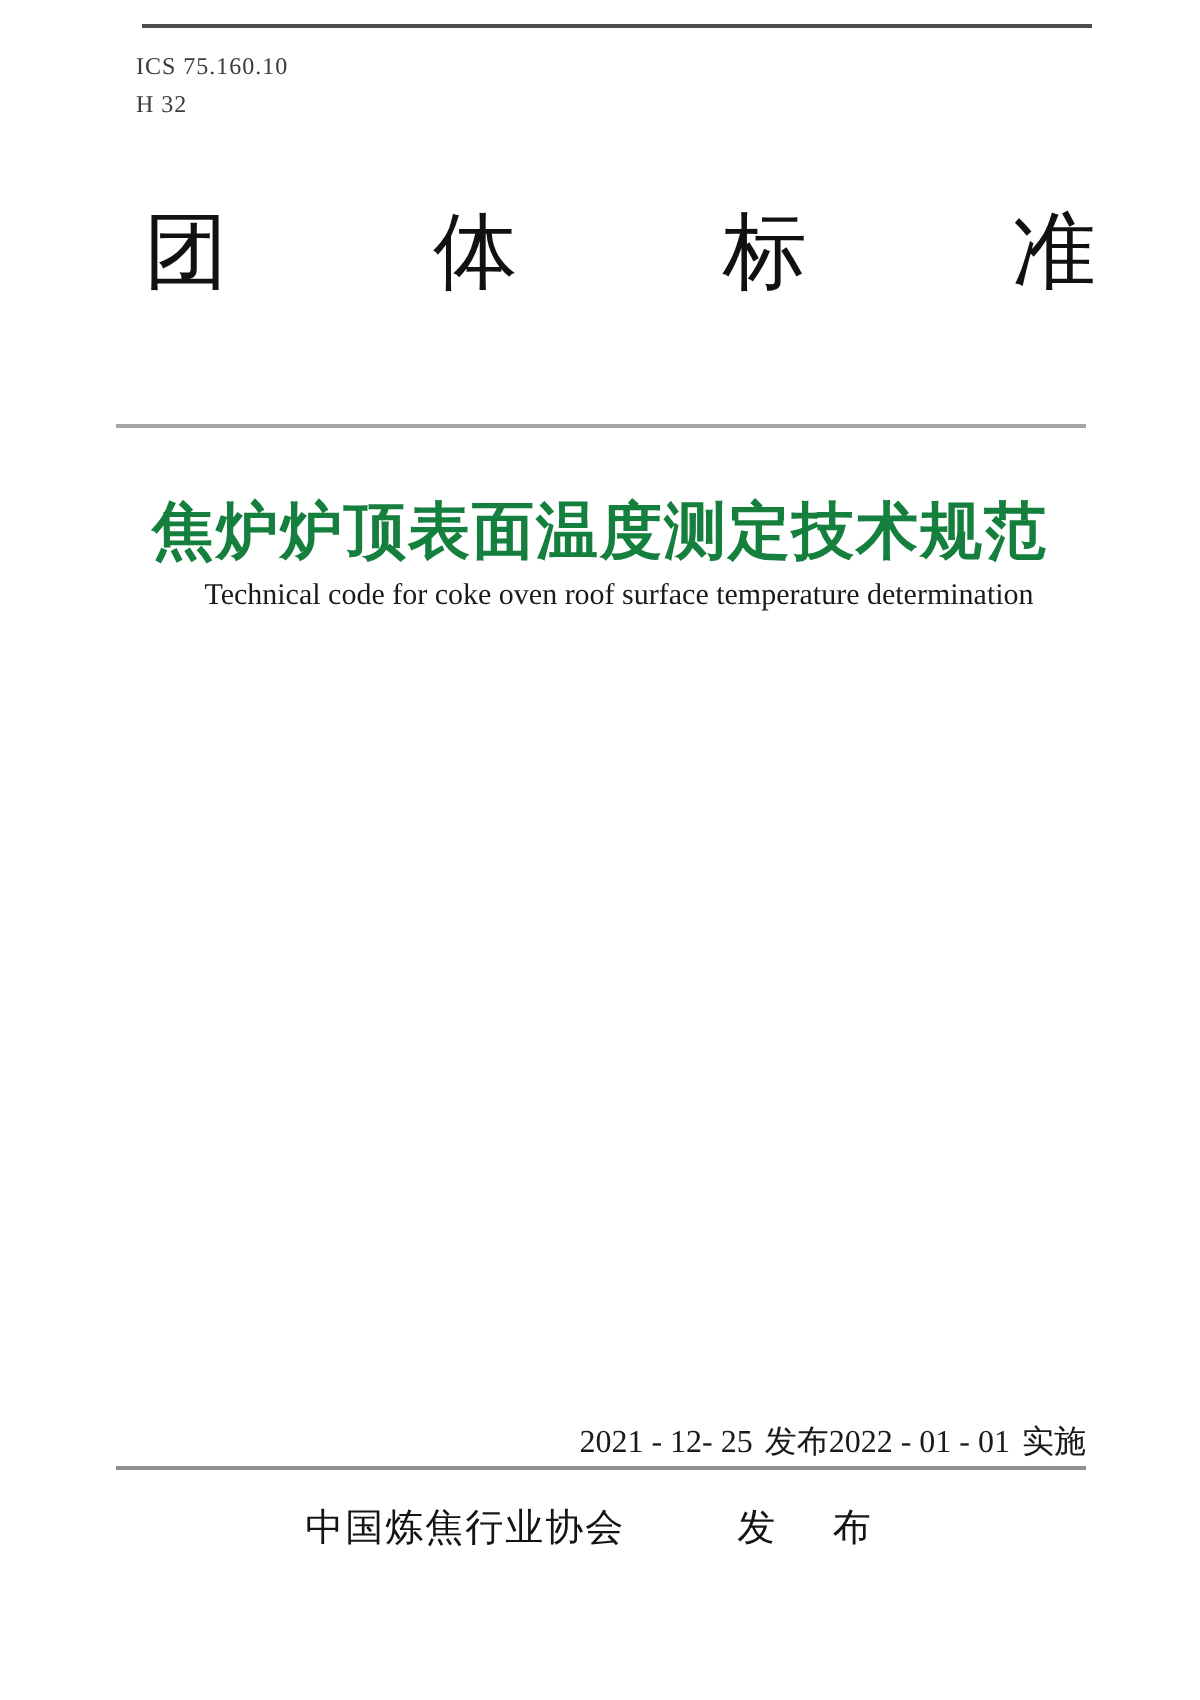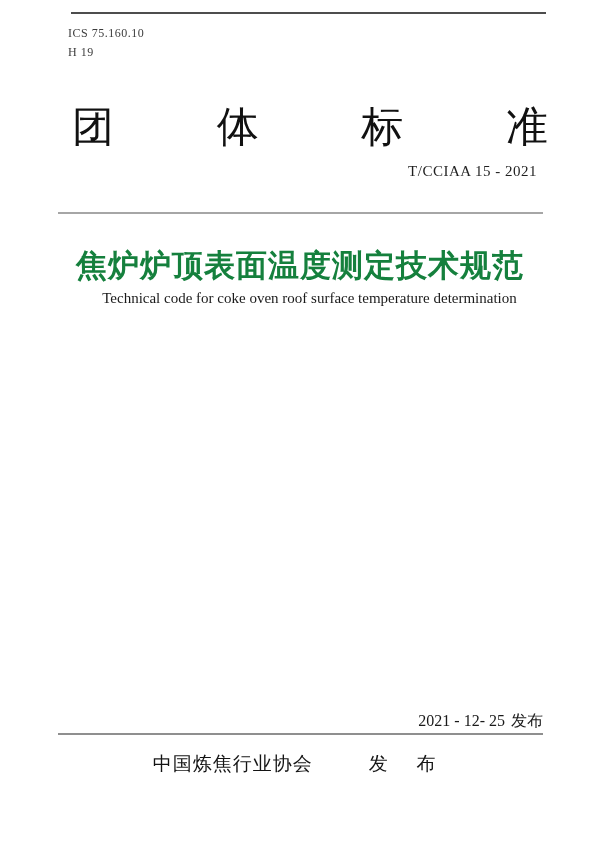--- a/index.html
+++ b/index.html
@@ -127,42 +127,45 @@
 </style>
 </head>
 <body>
 
 <div class="page">
 
   <div class="rule rule-top"></div>
 
   <div class="ics-block">
     <div>ICS 75.160.10</div>
-    <div>H 19</div>
+    <div>H 32</div>
   </div>
 
   <div class="standard-type-row">
     <span>团</span>
     <span>体</span>
     <span>标</span>
     <span>准</span>
   </div>
 
-  <div class="standard-number">T/CCIAA 15 - 2021</div>
 
   <div class="rule rule-header"></div>
 
   <div class="main-title-zh">焦炉炉顶表面温度测定技术规范</div>
 
   <div class="main-title-en">Technical code for coke oven roof surface temperature determination</div>
 
   <div class="dates-row">
     <div class="date-group">
       <span>2021 - 12- 25</span>
       <span class="date-label">发布</span>
+    </div>
+    <div class="date-group">
+      <span>2022 - 01 - 01</span>
+      <span class="date-label">实施</span>
     </div>
   </div>
 
   <div class="rule rule-footer"></div>
 
   <div class="publisher-row">
     <span class="publisher-name">中国炼焦行业协会</span>
     <span class="publish-action">发 布</span>
   </div>
 

